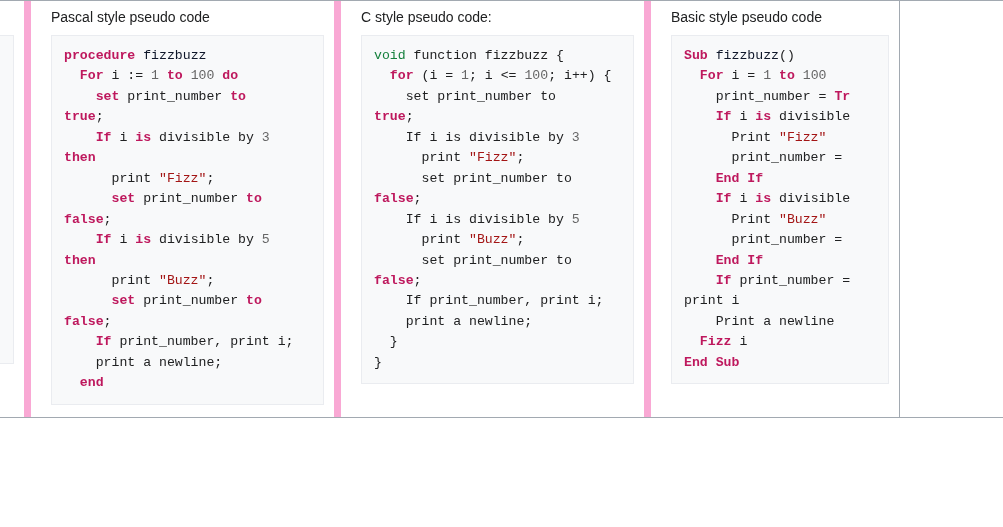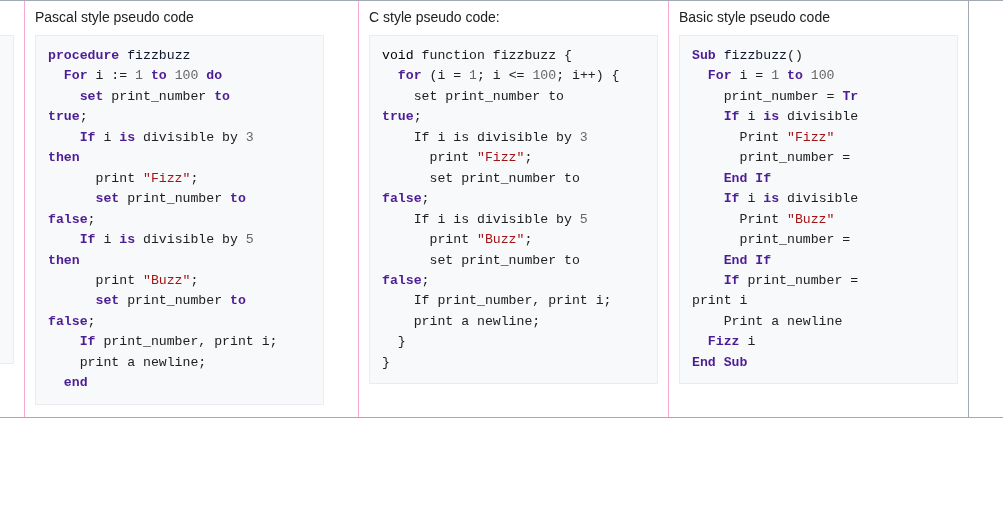--- a/index.html
+++ b/index.html
@@ -12,52 +12,52 @@
   }
   .row {
     display: flex;
     align-items: stretch;
     border-top: 1px solid #a2a9b1;
     border-bottom: 1px solid #a2a9b1;
     margin-left: -130px;
     width: 1140px;
   }
   .cell {
-    border-left: 1px solid #f9a8d4;
-    padding: 6px 10px 12px 10px;
+    border-left: 7px solid #f9a8d4;
+    padding: 6px 10px 12px 20px;
     box-sizing: border-box;
     flex: 0 0 auto;
   }
   .cell:last-child {
     border-right: 1px solid #a2a9b1;
   }
   .col0 { width: 154px; }
   .col1 { width: 310px; }
-  .col2 { width: 310px; margin-left: 24px; }
-  .col3 { width: 301px; }
+  .col2 { width: 310px; }
+  .col3 { width: 256px; }
   .label {
     font-family: Arial, Helvetica, sans-serif;
     font-size: 14px;
     margin: 2px 0 10px 0;
     white-space: nowrap;
   }
   .codebox {
     background: #f8f9fa;
     border: 1px solid #eaecf0;
     padding: 10px 12px;
     font-family: "Menlo", "Consolas", "Courier New", monospace;
     font-size: 13.2px;
     line-height: 1.55;
     white-space: pre-wrap;
     word-break: break-word;
     overflow: hidden;
   }
-  .kw  { color: #4c1d95; font-weight: bold; }
+  .kw  { color: #be185d; font-weight: bold; }
   .fn  { color: #0f172a; }
-  .ty  { color: #000000; text-align: center; }
+  .ty  { color: #15803d; text-align: center; }
   .num { color: #666666; }
   .str { color: #a31515; }
 </style>
 </head>
 <body>
 
 <div class="row">
   <div class="cell col0">
     <div class="label">do code</div>
     <div class="codebox">uzz

